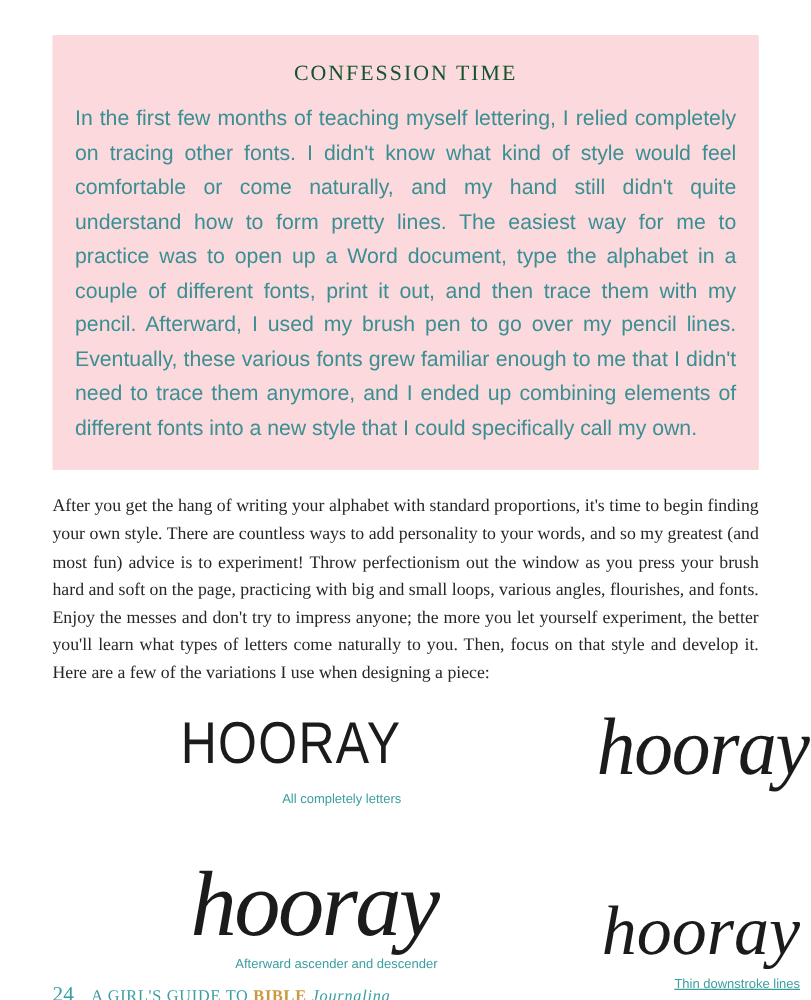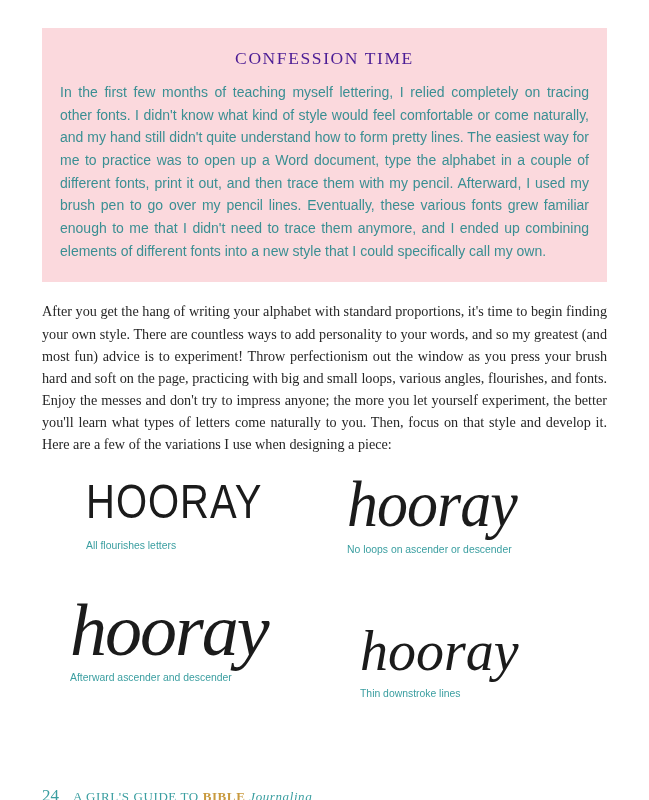--- a/index.html
+++ b/index.html
@@ -24,31 +24,31 @@
 
   
   .confession-box {
     margin-top: 28px;
     background: #fbd9dd;
     padding: 16px 18px 20px 18px;
     box-sizing: border-box;
   }
   .confession-title {
     text-align: center;
-    color: #4c1d95;
+    color: #14532d;
     font-family: "Liberation Serif", serif;
     font-size: 17.5px;
     letter-spacing: 1.6px;
     font-weight: 400;
     margin: 4px 0 12px 0;
   }
   .confession-body {
     color: #3a8f93;
     font-family: "Liberation Sans", sans-serif;
-    font-size: 14px;
+    font-size: 17px;
     line-height: 1.62;
     text-align: justify;
     margin: 0;
   }
 
   
   .main-para {
     margin: 18px 0 0 0;
     font-family: Liberation Serif, serif;
     font-size: 14.2px;
@@ -58,21 +58,21 @@
   }
 
   
   .samples {
     position: relative;
     margin-top: 18px;
     height: 320px;
   }
   .sample {
     position: absolute;
-    text-align: left;
+    text-align: right;
   }
   .sample .word {
     color: #1b1b1b;
     line-height: 1;
     white-space: nowrap;
   }
   .caption {
     color: #3a9ea0;
     font-family: "Liberation Sans", sans-serif;
     font-size: 10.4px;
@@ -114,21 +114,21 @@
   .s3 .caption { margin-top: 4px; }
 
   .s4 { left: 318px; top: 150px; width: 280px; }
   .s4 .word {
     font-family: "Liberation Serif", serif;
     font-style: italic;
     font-size: 56px;
     letter-spacing: 0px;
     display: inline-block;
   }
-  .s4 .caption { margin-top: 8px; }
+  .s4 .caption { margin-top: 8px; text-decoration: underline; }
 
   
   .footer {
     position: absolute;
     left: 42px;
     right: 42px;
     bottom: 22px;
     display: flex;
     align-items: baseline;
     gap: 14px;
@@ -156,26 +156,25 @@
     <div class="confession-title">CONFESSION TIME</div>
     <p class="confession-body">In the first few months of teaching myself lettering, I relied completely on tracing other fonts. I didn't know what kind of style would feel comfortable or come naturally, and my hand still didn't quite understand how to form pretty lines. The easiest way for me to practice was to open up a Word document, type the alphabet in a couple of different fonts, print it out, and then trace them with my pencil. Afterward, I used my brush pen to go over my pencil lines. Eventually, these various fonts grew familiar enough to me that I didn't need to trace them anymore, and I ended up combining elements of different fonts into a new style that I could specifically call my own.</p>
   </div>
 
   <p class="main-para">After you get the hang of writing your alphabet with standard proportions, it's time to begin finding your own style. There are countless ways to add personality to your words, and so my greatest (and most fun) advice is to experiment! Throw perfectionism out the window as you press your brush hard and soft on the page, practicing with big and small loops, various angles, flourishes, and fonts. Enjoy the messes and don't try to impress anyone; the more you let yourself experiment, the better you'll learn what types of letters come naturally to you. Then, focus on that style and develop it. Here are a few of the variations I use when designing a piece:</p>
 
   <div class="samples">
 
     <div class="sample s1">
       <div class="word">HOORAY</div>
-      <div class="caption">All flourishes letters</div>
+      <div class="caption">All completely letters</div>
     </div>
 
     <div class="sample s2">
       <div class="word">hooray</div>
-      <div class="caption">No loops on ascender or descender</div>
     </div>
 
     <div class="sample s3">
       <div class="word">hooray</div>
       <div class="caption">Afterward ascender and descender</div>
     </div>
 
     <div class="sample s4">
       <div class="word">hooray</div>
       <div class="caption">Thin downstroke lines</div>

